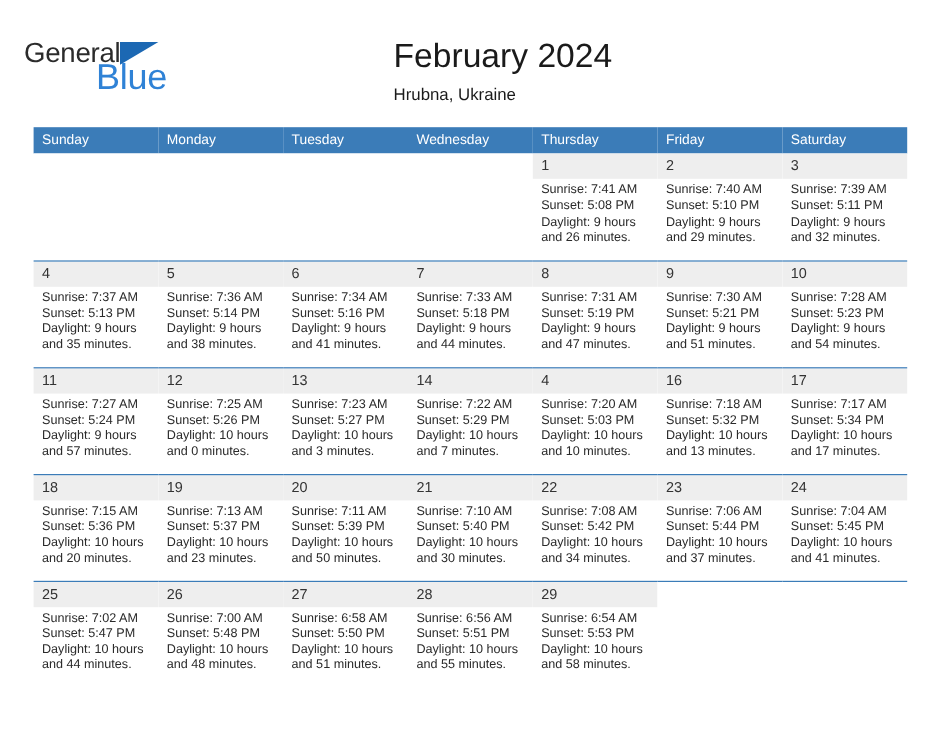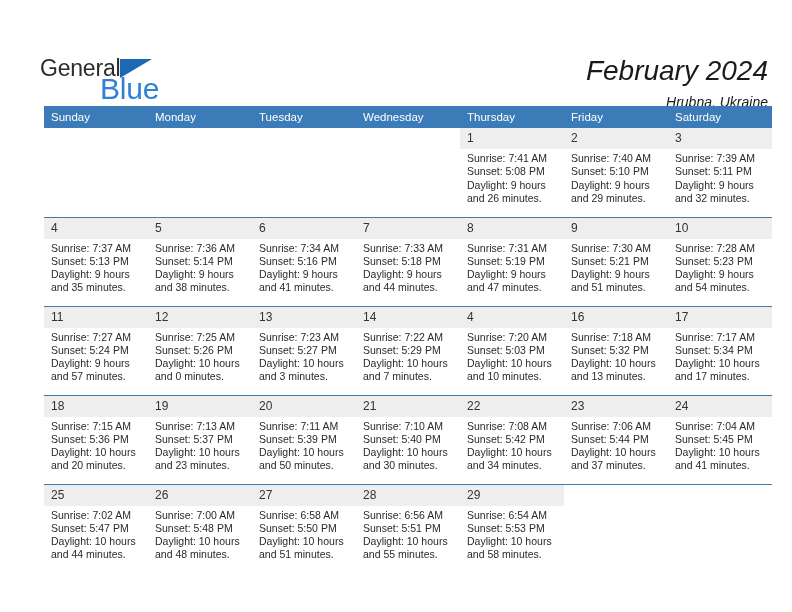--- a/index.html
+++ b/index.html
@@ -17,25 +17,24 @@
   .page {
     position: relative;
     width: 792px;
     height: 612px;
     box-sizing: border-box;
   }
 
   
   .top-header {
     position: absolute;
-    left: 40px;
+    left: 20px;
     top: 32px;
     width: 728px;
     height: 62px;
-    margin-top: 24px;
   }
   .brand {
     position: absolute;
     left: 0;
     top: 0;
     width: 260px;
     height: 60px;
   }
   .brand-line1 {
     position: relative;
@@ -62,44 +61,42 @@
     top: 20px;
     font-size: 30px;
     line-height: 25px;
     color: #2f82d6;
     letter-spacing: -0.2px;
   }
   .title-block {
     position: absolute;
     right: 0;
     top: -2px;
-    text-align: right;
     width: 420px;
-    font-style: italic;
   }
   .cal-title {
     font-size: 28px;
     line-height: 34px;
     color: #1a1a1a;
     font-weight: normal;
     margin: 0;
     white-space: nowrap;
   }
   .cal-subtitle {
     font-size: 14px;
     line-height: 20px;
     color: #1a1a1a;
     margin: 4px 0 0 0;
     white-space: nowrap;
   }
 
   
   .calendar {
     position: absolute;
-    left: 44px;
+    left: 28px;
     top: 106px;
     width: 728px;
     border-collapse: collapse;
     table-layout: fixed;
   }
   .calendar th {
     background: #3b7cb8;
     color: #ffffff;
     font-size: 11.5px;
     font-weight: normal;

